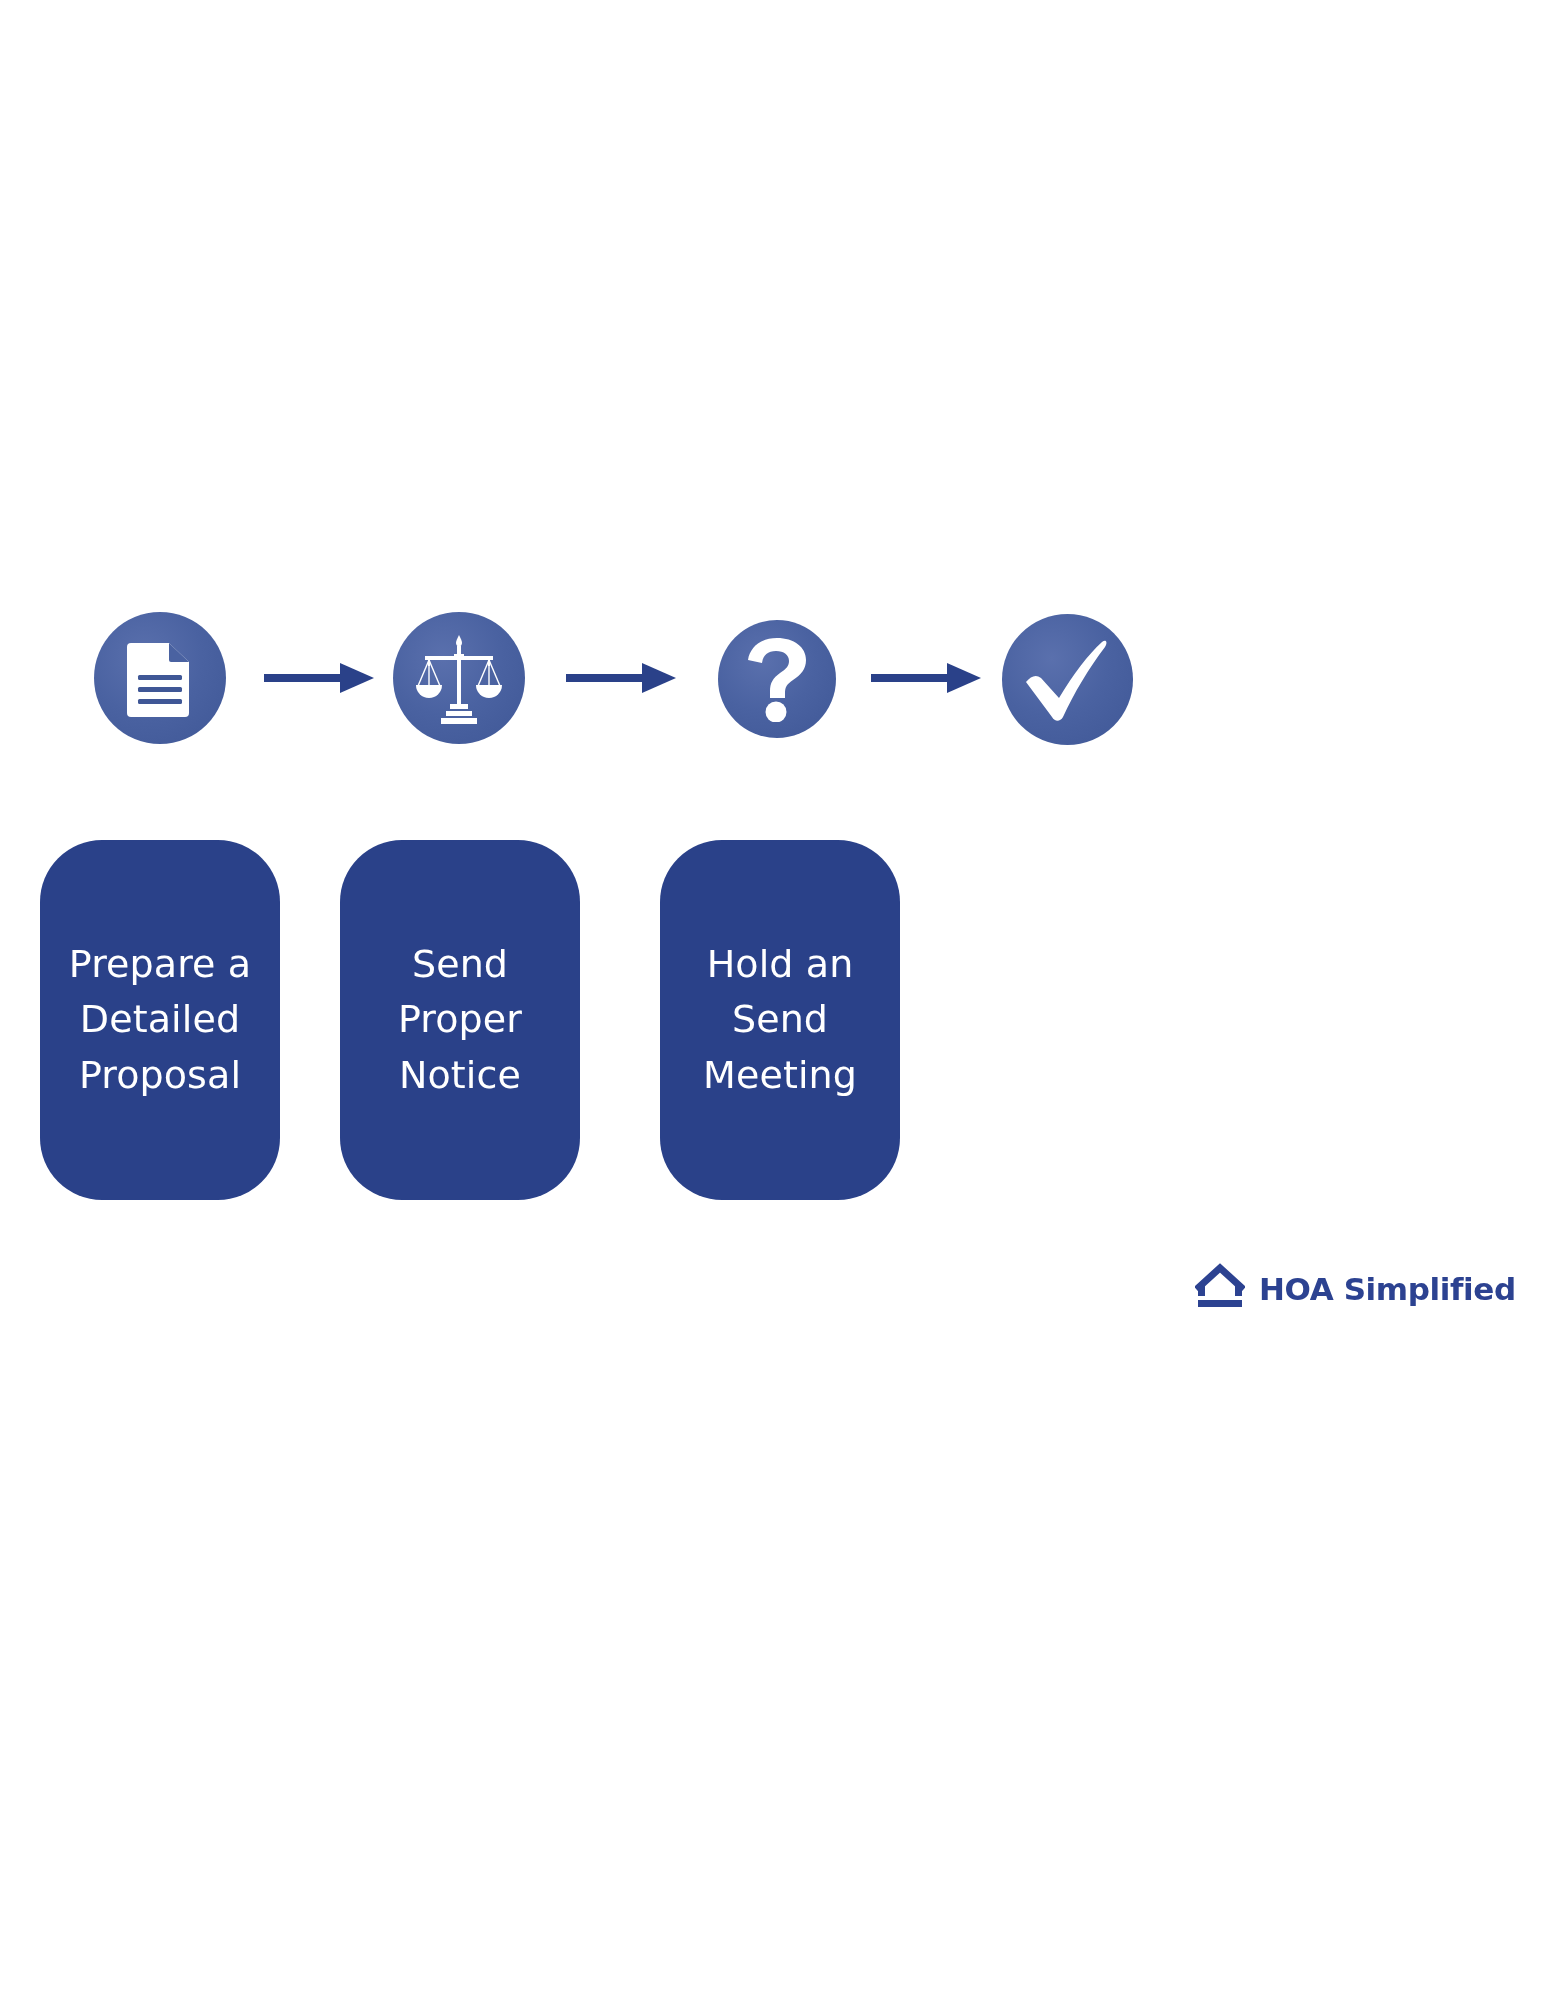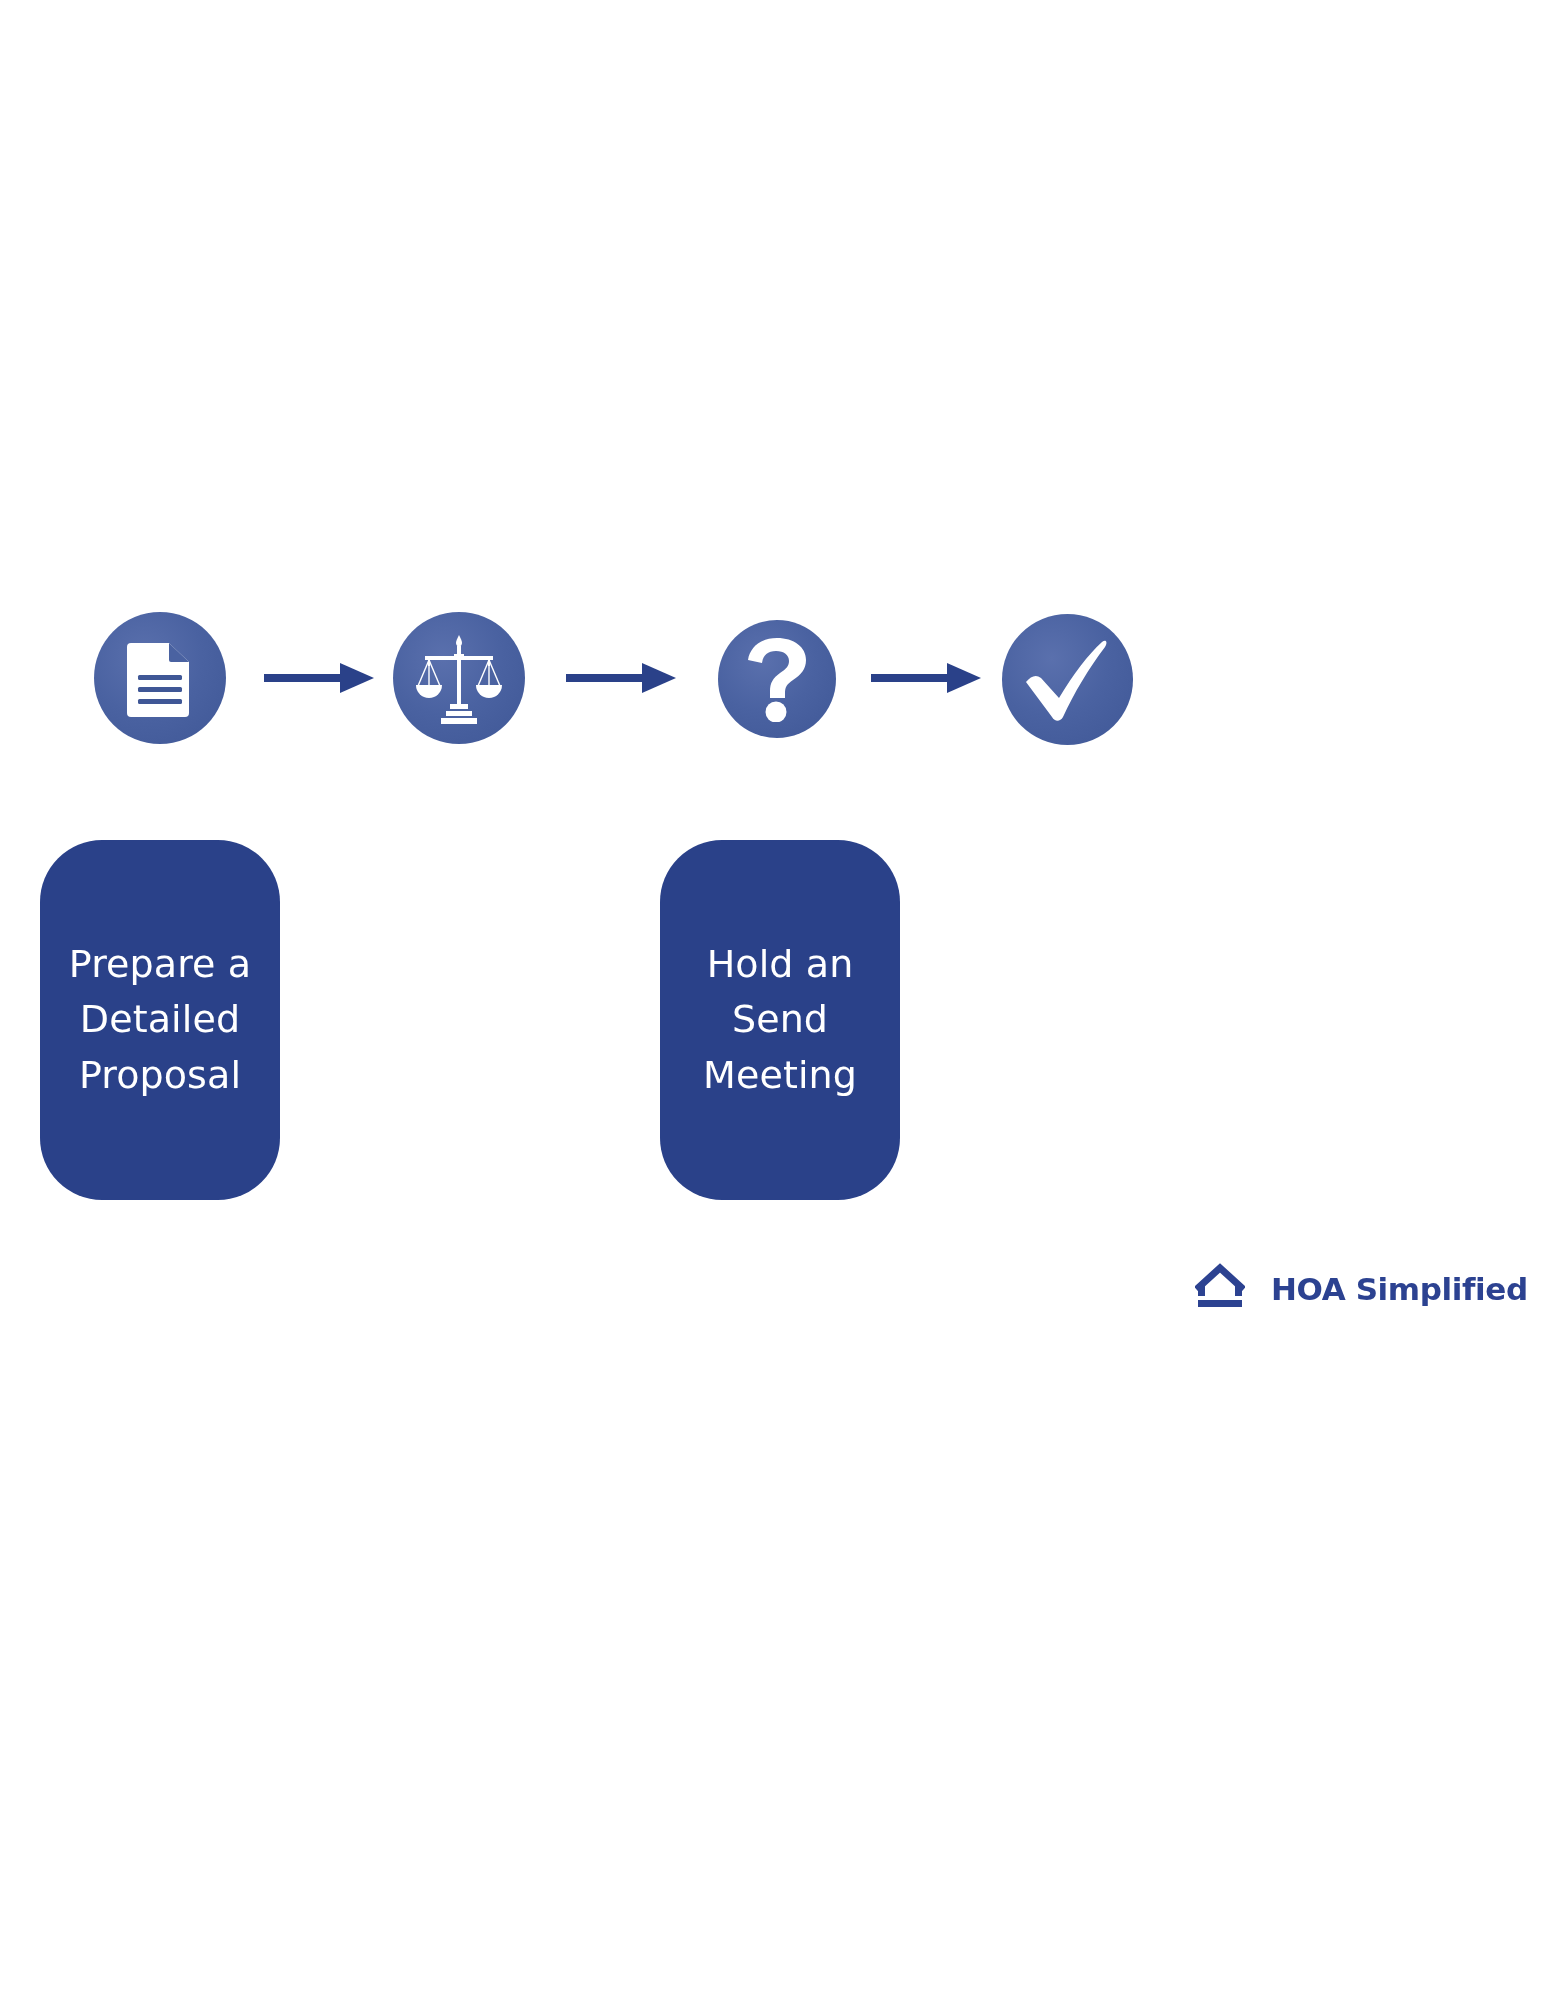--- a/index.html
+++ b/index.html
@@ -95,21 +95,21 @@
   }
 
   
   .brand {
     position: absolute;
     left: 1195px;
     top: 1258px;
     height: 62px;
     display: flex;
     align-items: center;
-    gap: 26px;
+    gap: 14px;
   }
   .brand-mark { display: block; }
   .brand-name {
     color: #2c4291;
     font-family: "DejaVu Sans", sans-serif;
     font-weight: bold;
     font-size: 31px;
     letter-spacing: -0.4px;
     white-space: nowrap;
   }
@@ -212,20 +212,24 @@
       </svg>
     </div>
   </div>
 
   <div class="box-row">
     <div class="step-box" id="box-1">
       <span class="step-label">Prepare a
 Detailed
 Proposal</span>
     </div>
+    <div class="step-box" id="box-2">
+      <span class="step-label">Send Proper
+Notice</span>
+    </div>
     <div class="step-box" id="box-3">
       <span class="step-label">Hold an
 Send
 Meeting</span>
     </div>
   </div>
 
   <div class="brand">
     <span class="brand-mark">
       <svg width="50" height="48" viewBox="0 0 50 48" aria-hidden="true">

